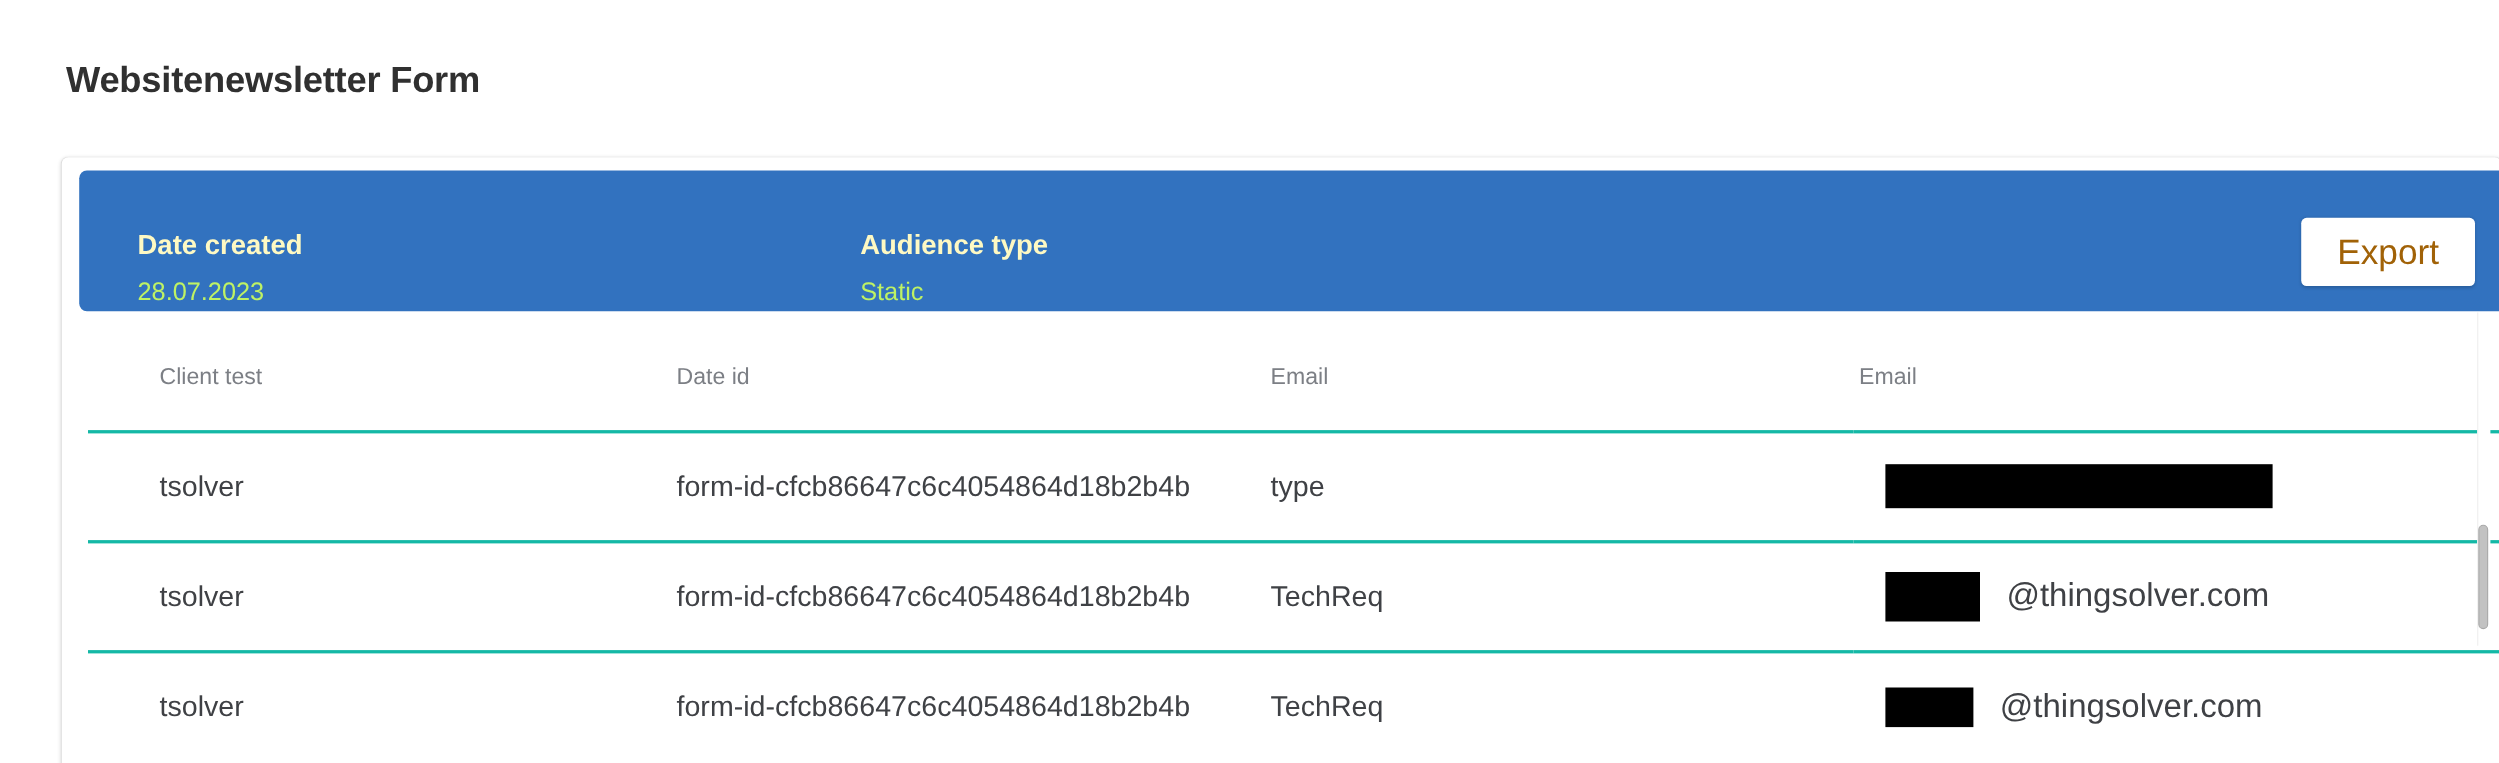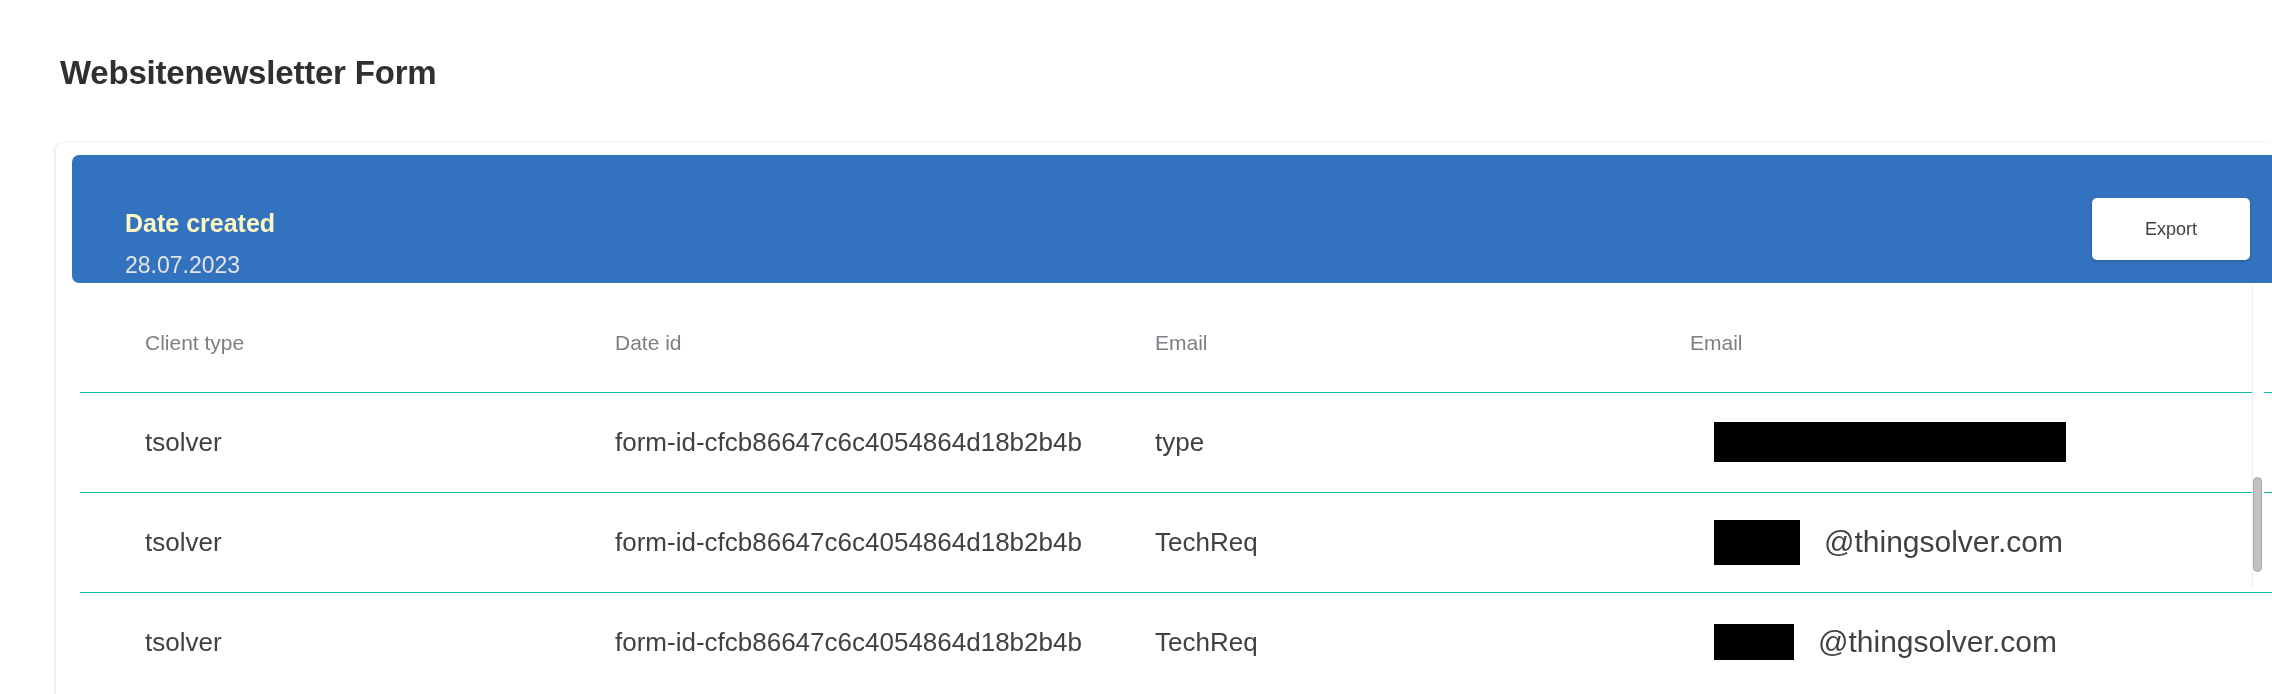--- a/index.html
+++ b/index.html
@@ -68,37 +68,37 @@
     font-size: 25px;
     font-weight: 700;
     color: #fef9c3;
     line-height: 32px;
     white-space: nowrap;
   }
   .summary-value {
     margin-top: 7px;
     font-size: 23px;
     font-weight: 400;
-    color: #e5e5e5;
+    color: #bef264;
     line-height: 28px;
     white-space: nowrap;
   }
 
   .export-button {
     position: absolute;
     right: 24px;
     top: 31px;
     width: 158px;
     height: 62px;
     background: #ffffff;
     border: none;
     border-radius: 5px;
-    color: #404040;
+    color: #a16207;
     font-family: "Liberation Sans", sans-serif;
-    font-size: 18px;
+    font-size: 32px;
     font-weight: 400;
     line-height: 62px;
     text-align: center;
     cursor: pointer;
     box-shadow: 0 1px 3px rgba(0,0,0,0.18);
     padding: 0;
   }
 
   
   .table-wrap {
@@ -129,21 +129,21 @@
   }
 
   .table td {
     text-align: left;
     font-size: 26px;
     font-weight: 400;
     color: #3f4145;
     padding: 0;
     height: 100px;
     vertical-align: middle;
-    border-top: 1px solid #14b8a6;
+    border-top: 3px solid #14b8a6;
   }
 
   .table thead tr { border: none; }
 
   
   .col-client { width: 530px; padding-left: 65px !important; }
   .col-formid { width: 540px; padding-left: 5px !important; }
   .col-name   { width: 535px; padding-left: 5px !important; }
   .col-email  { width: 613px; padding-left: 5px !important; }
 
@@ -224,33 +224,37 @@
   <div class="card">
 
     <div class="summary-bar">
 
       <div class="summary-field f-date">
         <div class="summary-label">Date created</div>
         <div class="summary-value">28.07.2023</div>
       </div>
 
 
+      <div class="summary-field f-type">
+        <div class="summary-label">Audience type</div>
+        <div class="summary-value">Static</div>
+      </div>
 
       <button class="export-button">Export</button>
     </div>
 
     <div class="table-wrap">
 
       <div class="header-divider"></div>
       <div class="bottom-divider"></div>
 
       <table class="table">
         <thead>
           <tr>
-            <th class="col-client">Client type</th>
+            <th class="col-client">Client test</th>
             <th class="col-formid">Date id</th>
             <th class="col-name">Email</th>
             <th class="col-email">Email</th>
           </tr>
         </thead>
         <tbody>
 
           <tr>
             <td class="col-client">tsolver</td>
             <td class="col-formid">form-id-cfcb86647c6c4054864d18b2b4b</td>

